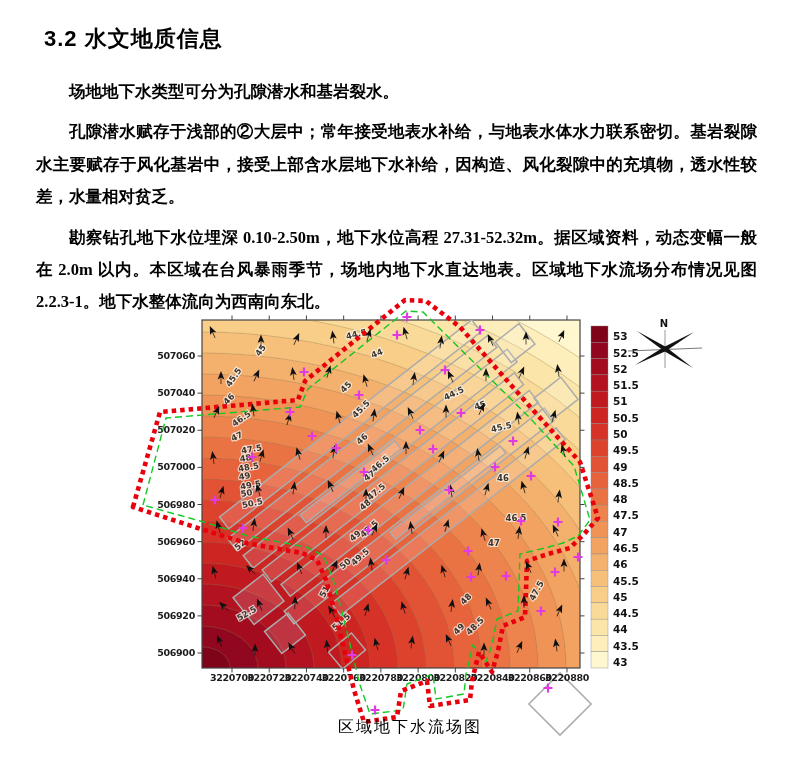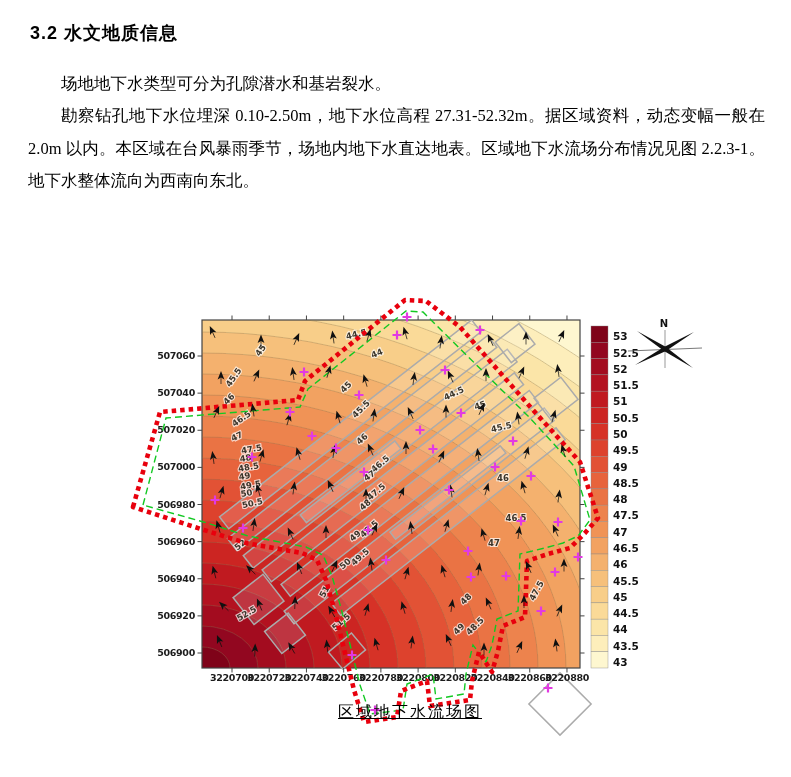--- a/index.html
+++ b/index.html
@@ -1,39 +1,40 @@
 <!DOCTYPE html>
 <html><head>
 <meta charset="utf-8">
 <style>
   html,body{margin:0;padding:0;background:#ffffff;}
   body{position:relative;width:791px;height:777px;overflow:hidden;
        font-family:"Liberation Serif","DejaVu Serif",serif;color:#000;}
-  .heading{position:absolute;left:30px;top:6px;font-size:18px;font-weight:bold;
+  .heading{position:absolute;left:44px;top:6px;font-size:22px;font-weight:bold;
        font-family:"Liberation Sans","DejaVu Sans",sans-serif;letter-spacing:1px;}
   .bodytext{position:absolute;left:28px;top:68px;width:737px;
        font-size:16.5px;line-height:32.4px;text-align:justify;}
-  .bodytext p{margin:0;text-indent:2em;}
+  .bodytext p{margin:8px;text-indent:2em;font-weight:bold;}
   .figwrap{position:absolute;left:130px;top:290px;width:575px;height:460px;}
-  .figcaption{position:absolute;left:130px;top:702px;width:560px;text-align:center;
-       font-size:16px;letter-spacing:2px;text-decoration:underline;}
+  .figcaption{position:absolute;left:130px;top:717px;width:560px;text-align:center;
+       font-size:16px;letter-spacing:2px;}
   svg text{font-family:"DejaVu Sans","Liberation Sans",sans-serif;}
   .clab{font-size:8.5px;font-weight:bold;fill:#3a352b;stroke:rgba(255,255,255,.72);
         stroke-width:2.2px;paint-order:stroke;text-anchor:middle;}
   .tick{font-size:9.5px;font-weight:bold;fill:#1c1c1c;letter-spacing:-0.3px;}
   .cbl{font-size:10.5px;font-weight:bold;fill:#111;}
   .north{font-size:10px;font-weight:bold;fill:#111;text-anchor:middle;}
 </style>
 </head>
 <body>
 
 <h2 class="heading">3.2 水文地质信息</h2>
 
 <div class="bodytext">
   <p>场地地下水类型可分为孔隙潜水和基岩裂水。</p>
+  <p>孔隙潜水赋存于浅部的②大层中；常年接受地表水补给，与地表水体水力联系密切。基岩裂隙水主要赋存于风化基岩中，接受上部含水层地下水补给，因构造、风化裂隙中的充填物，透水性较差，水量相对贫乏。</p>
   <p>勘察钻孔地下水位埋深 0.10-2.50m，地下水位高程 27.31-52.32m。据区域资料，动态变幅一般在 2.0m 以内。本区域在台风暴雨季节，场地内地下水直达地表。区域地下水流场分布情况见图 2.2.3-1。地下水整体流向为西南向东北。</p>
 </div>
 
 <div class="figwrap">
 <svg viewBox="130 290 575 460" width="575" height="460">
   <defs>
     <radialGradient id="cg" gradientUnits="userSpaceOnUse" cx="0" cy="0" r="1" gradientTransform="translate(202 668) scale(560 420)">
           <stop offset="0.000" stop-color="#7f0319"></stop>
           <stop offset="0.050" stop-color="#7f0319"></stop>
           <stop offset="0.050" stop-color="#920720"></stop>

